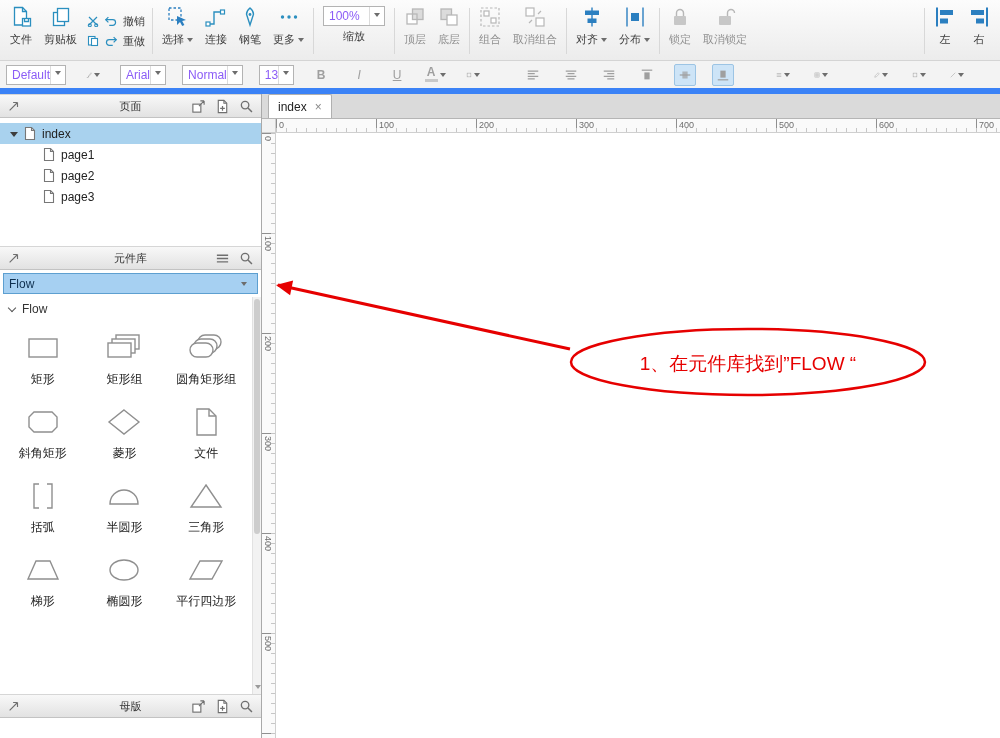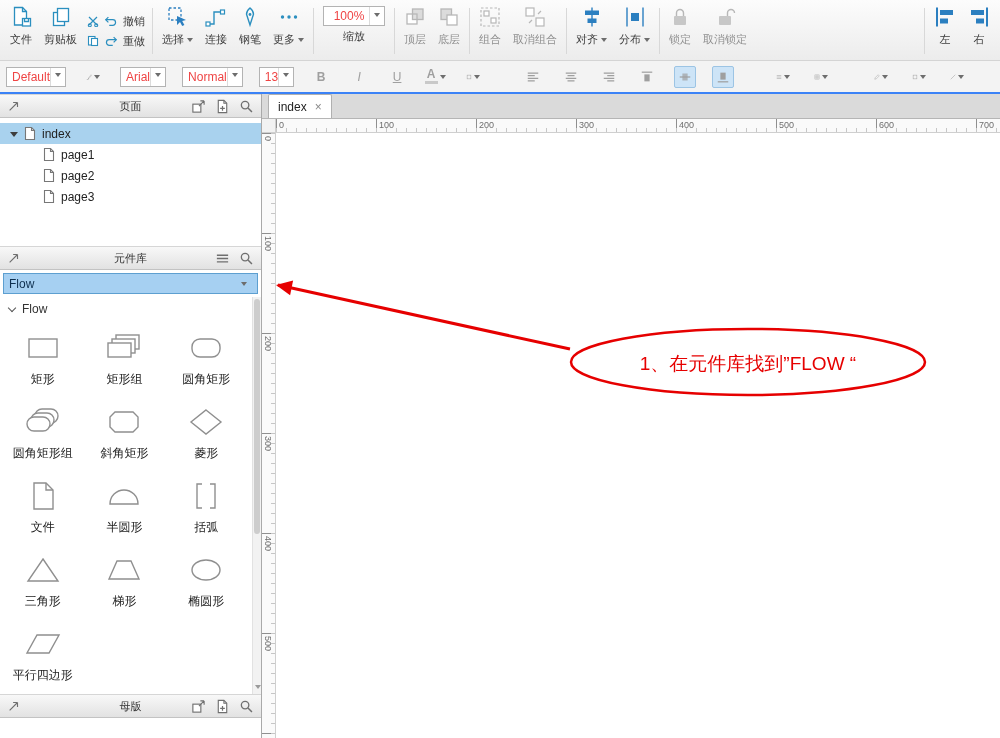--- a/index.html
+++ b/index.html
@@ -17,29 +17,29 @@
           padding:4px 6px 2px 6px; gap:4px; border-radius:2px; }
   .tbtn .lbl { font-size:11px; color:#3c3c3c; white-space:nowrap; display:flex; align-items:center; gap:3px; }
   .tbtn.dis .lbl { color:#8f8f8f; }
   .caret { width:0; height:0; border:3px solid transparent; border-top:4px solid #6d6d6d; margin-top:4px; }
   .blue { color:#2b7fc0; } .teal { color:#2b8fbf; } .gray { color:#b7b7b7; }
   .mini-rows { display:flex; flex-direction:column; justify-content:center; gap:5px; padding:4px 4px; }
   .mini-row { display:flex; align-items:center; gap:5px; font-size:11px; color:#3c3c3c;text-align:right; }
   .spacer { flex:1; }
   .zoom-box { display:flex; flex-direction:column; align-items:center; gap:3px; padding:4px 6px; }
   .select { background:#fff; border:1px solid #b3b3b3; height:20px; display:flex;
-            align-items:center; font-size:12px; color:#ef4444; padding:0 0 0 5px;text-align:center; }
+            align-items:center; font-size:12px; color:#8b5cf6; padding:0 0 0 5px; }
   .select .val { flex:1; }
   .select .dd { width:15px; align-self:stretch; display:flex; align-items:center;
                 justify-content:center; border-left:1px solid #dcdcdc; }
   .select .dd .caret { margin-top:0; }
   .w62{width:62px} .w92{width:92px} .w105{width:109px} .w88{width:88px} .w46{width:46px}
 
   
-  .tb-fmt { flex:0 0 33px; background:#f3f3f3; border-bottom:2px solid #3b82f6;
+  .tb-fmt { flex:0 0 33px; background:#f3f3f3; border-bottom:6px solid #3b82f6;
             display:flex; align-items:center; padding:0 6px; gap:16px; }
   .fbtn { height:22px; min-width:22px; display:flex; align-items:center; justify-content:center;
           gap:2px; border:1px solid transparent; border-radius:2px; color:#9f9f9f;
           font-size:12px; padding:0 3px; }
   .fbtn.on { background:#cde4f7; border-color:#9cc4e4; }
   .fsep { width:1px; height:20px; background:#d8d8d8; margin:0 3px; }
   .colorA { display:flex; flex-direction:column; align-items:center; line-height:11px; }
   .colorbar { width:13px; height:3px; background:#c9c9c9; margin-top:1px; }
 
   
@@ -663,26 +663,20 @@
           <div class="widget">
             <svg class="wicon" width="44" height="40" viewBox="0 0 44 40">
                 <rect x="14" y="7" width="23" height="14"></rect>
                 <rect x="10" y="11" width="23" height="14"></rect>
                 <rect x="6" y="15" width="23" height="14"></rect>
               </svg>
             <span class="wlabel">矩形组</span>
           </div>
           <div class="widget">
             <svg class="wicon" width="44" height="40" viewBox="0 0 44 40">
-                <rect x="8" y="11" width="28" height="18" rx="8"></rect>
-              </svg>
-            <span class="wlabel">圆角矩形</span>
-          </div>
-          <div class="widget">
-            <svg class="wicon" width="44" height="40" viewBox="0 0 44 40">
                 <rect x="14" y="7" width="23" height="14" rx="7"></rect>
                 <rect x="10" y="11" width="23" height="14" rx="7"></rect>
                 <rect x="6" y="15" width="23" height="14" rx="7"></rect>
               </svg>
             <span class="wlabel">圆角矩形组</span>
           </div>
           <div class="widget">
             <svg class="wicon" width="44" height="40" viewBox="0 0 44 40">
                 <polygon points="13,10 31,10 36,15 36,25 31,30 13,30 8,25 8,15"></polygon>
               </svg>
@@ -696,30 +690,30 @@
           </div>
           <div class="widget">
             <svg class="wicon" width="44" height="40" viewBox="0 0 44 40">
                 <path d="M13 7 h12 l7 7 V33 H13 z"></path>
                 <path d="M25 7 V14 h7" fill="none"></path>
               </svg>
             <span class="wlabel">文件</span>
           </div>
           <div class="widget">
             <svg class="wicon" width="44" height="40" viewBox="0 0 44 40">
-                <path d="M8 28 a14 14 0 0 1 28 0 z"></path>
-              </svg>
-            <span class="wlabel">半圆形</span>
-          </div>
-          <div class="widget">
-            <svg class="wicon" width="44" height="40" viewBox="0 0 44 40">
                 <path d="M18 8 h-5 V32 h5" fill="none"></path>
                 <path d="M26 8 h5 V32 h-5" fill="none"></path>
               </svg>
             <span class="wlabel">括弧</span>
+          </div>
+          <div class="widget">
+            <svg class="wicon" width="44" height="40" viewBox="0 0 44 40">
+                <path d="M8 28 a14 14 0 0 1 28 0 z"></path>
+              </svg>
+            <span class="wlabel">半圆形</span>
           </div>
           <div class="widget">
             <svg class="wicon" width="44" height="40" viewBox="0 0 44 40">
                 <polygon points="22,9 37,31 7,31"></polygon>
               </svg>
             <span class="wlabel">三角形</span>
           </div>
           <div class="widget">
             <svg class="wicon" width="44" height="40" viewBox="0 0 44 40">
                 <polygon points="15,11 29,11 37,29 7,29"></polygon>

